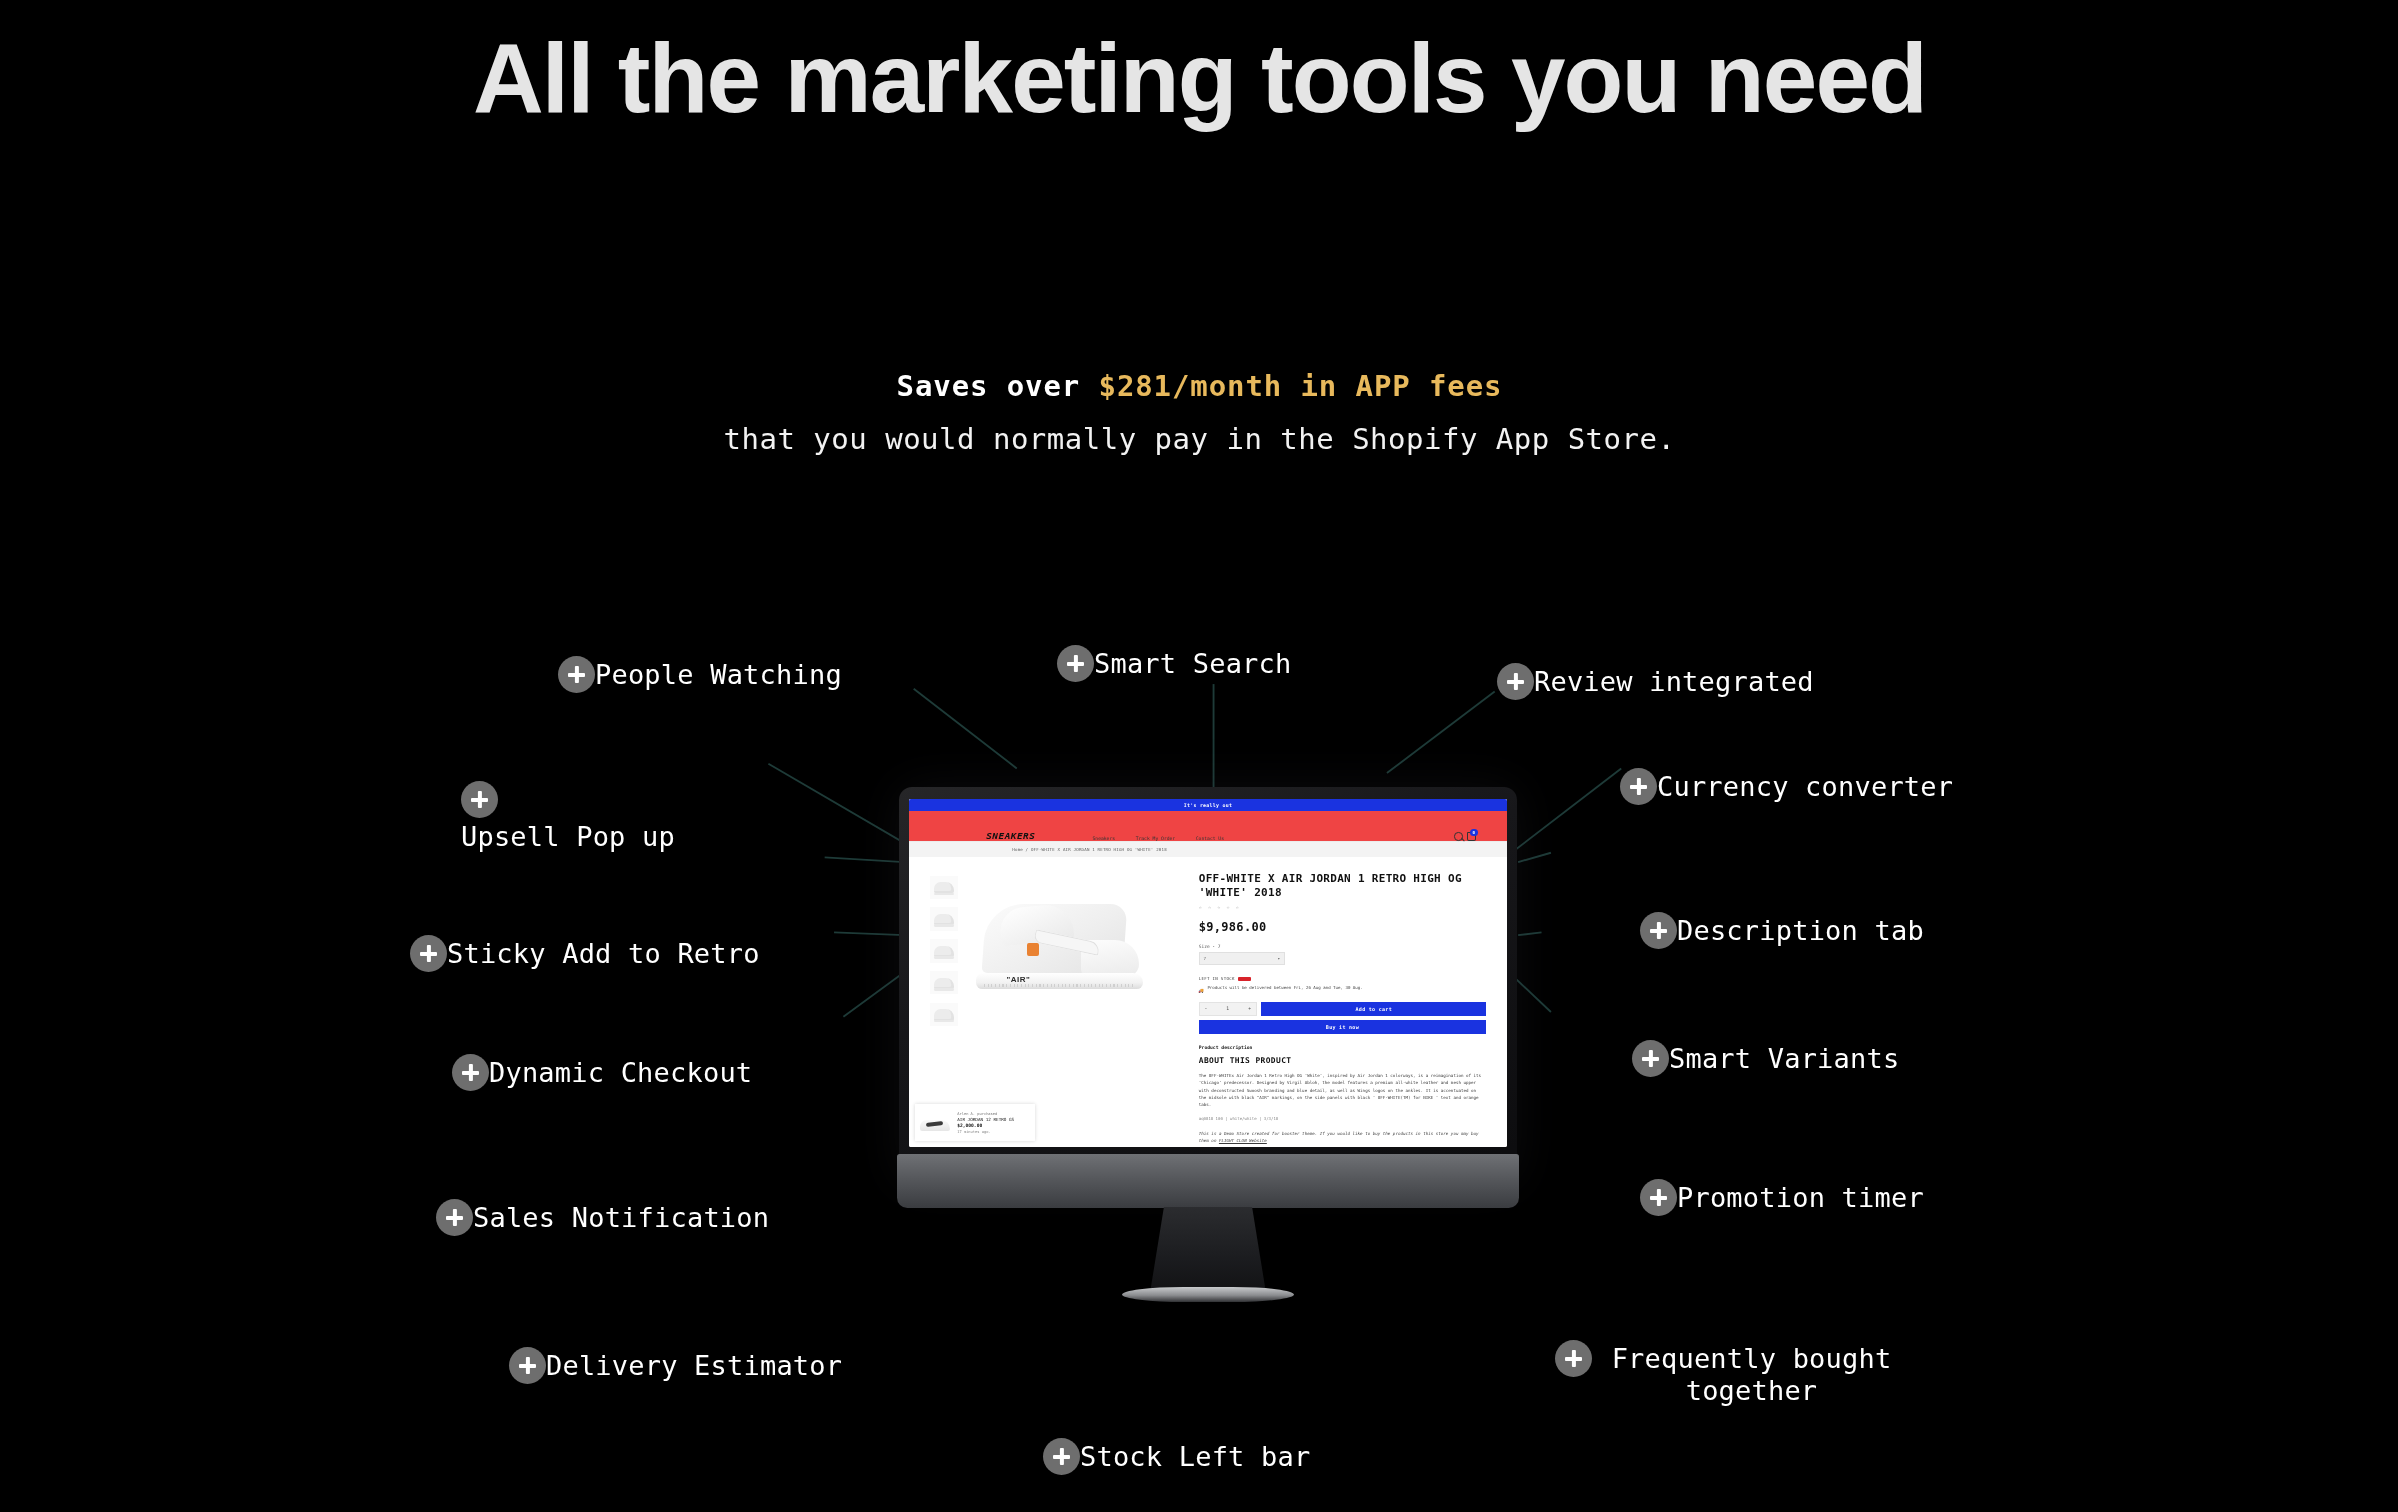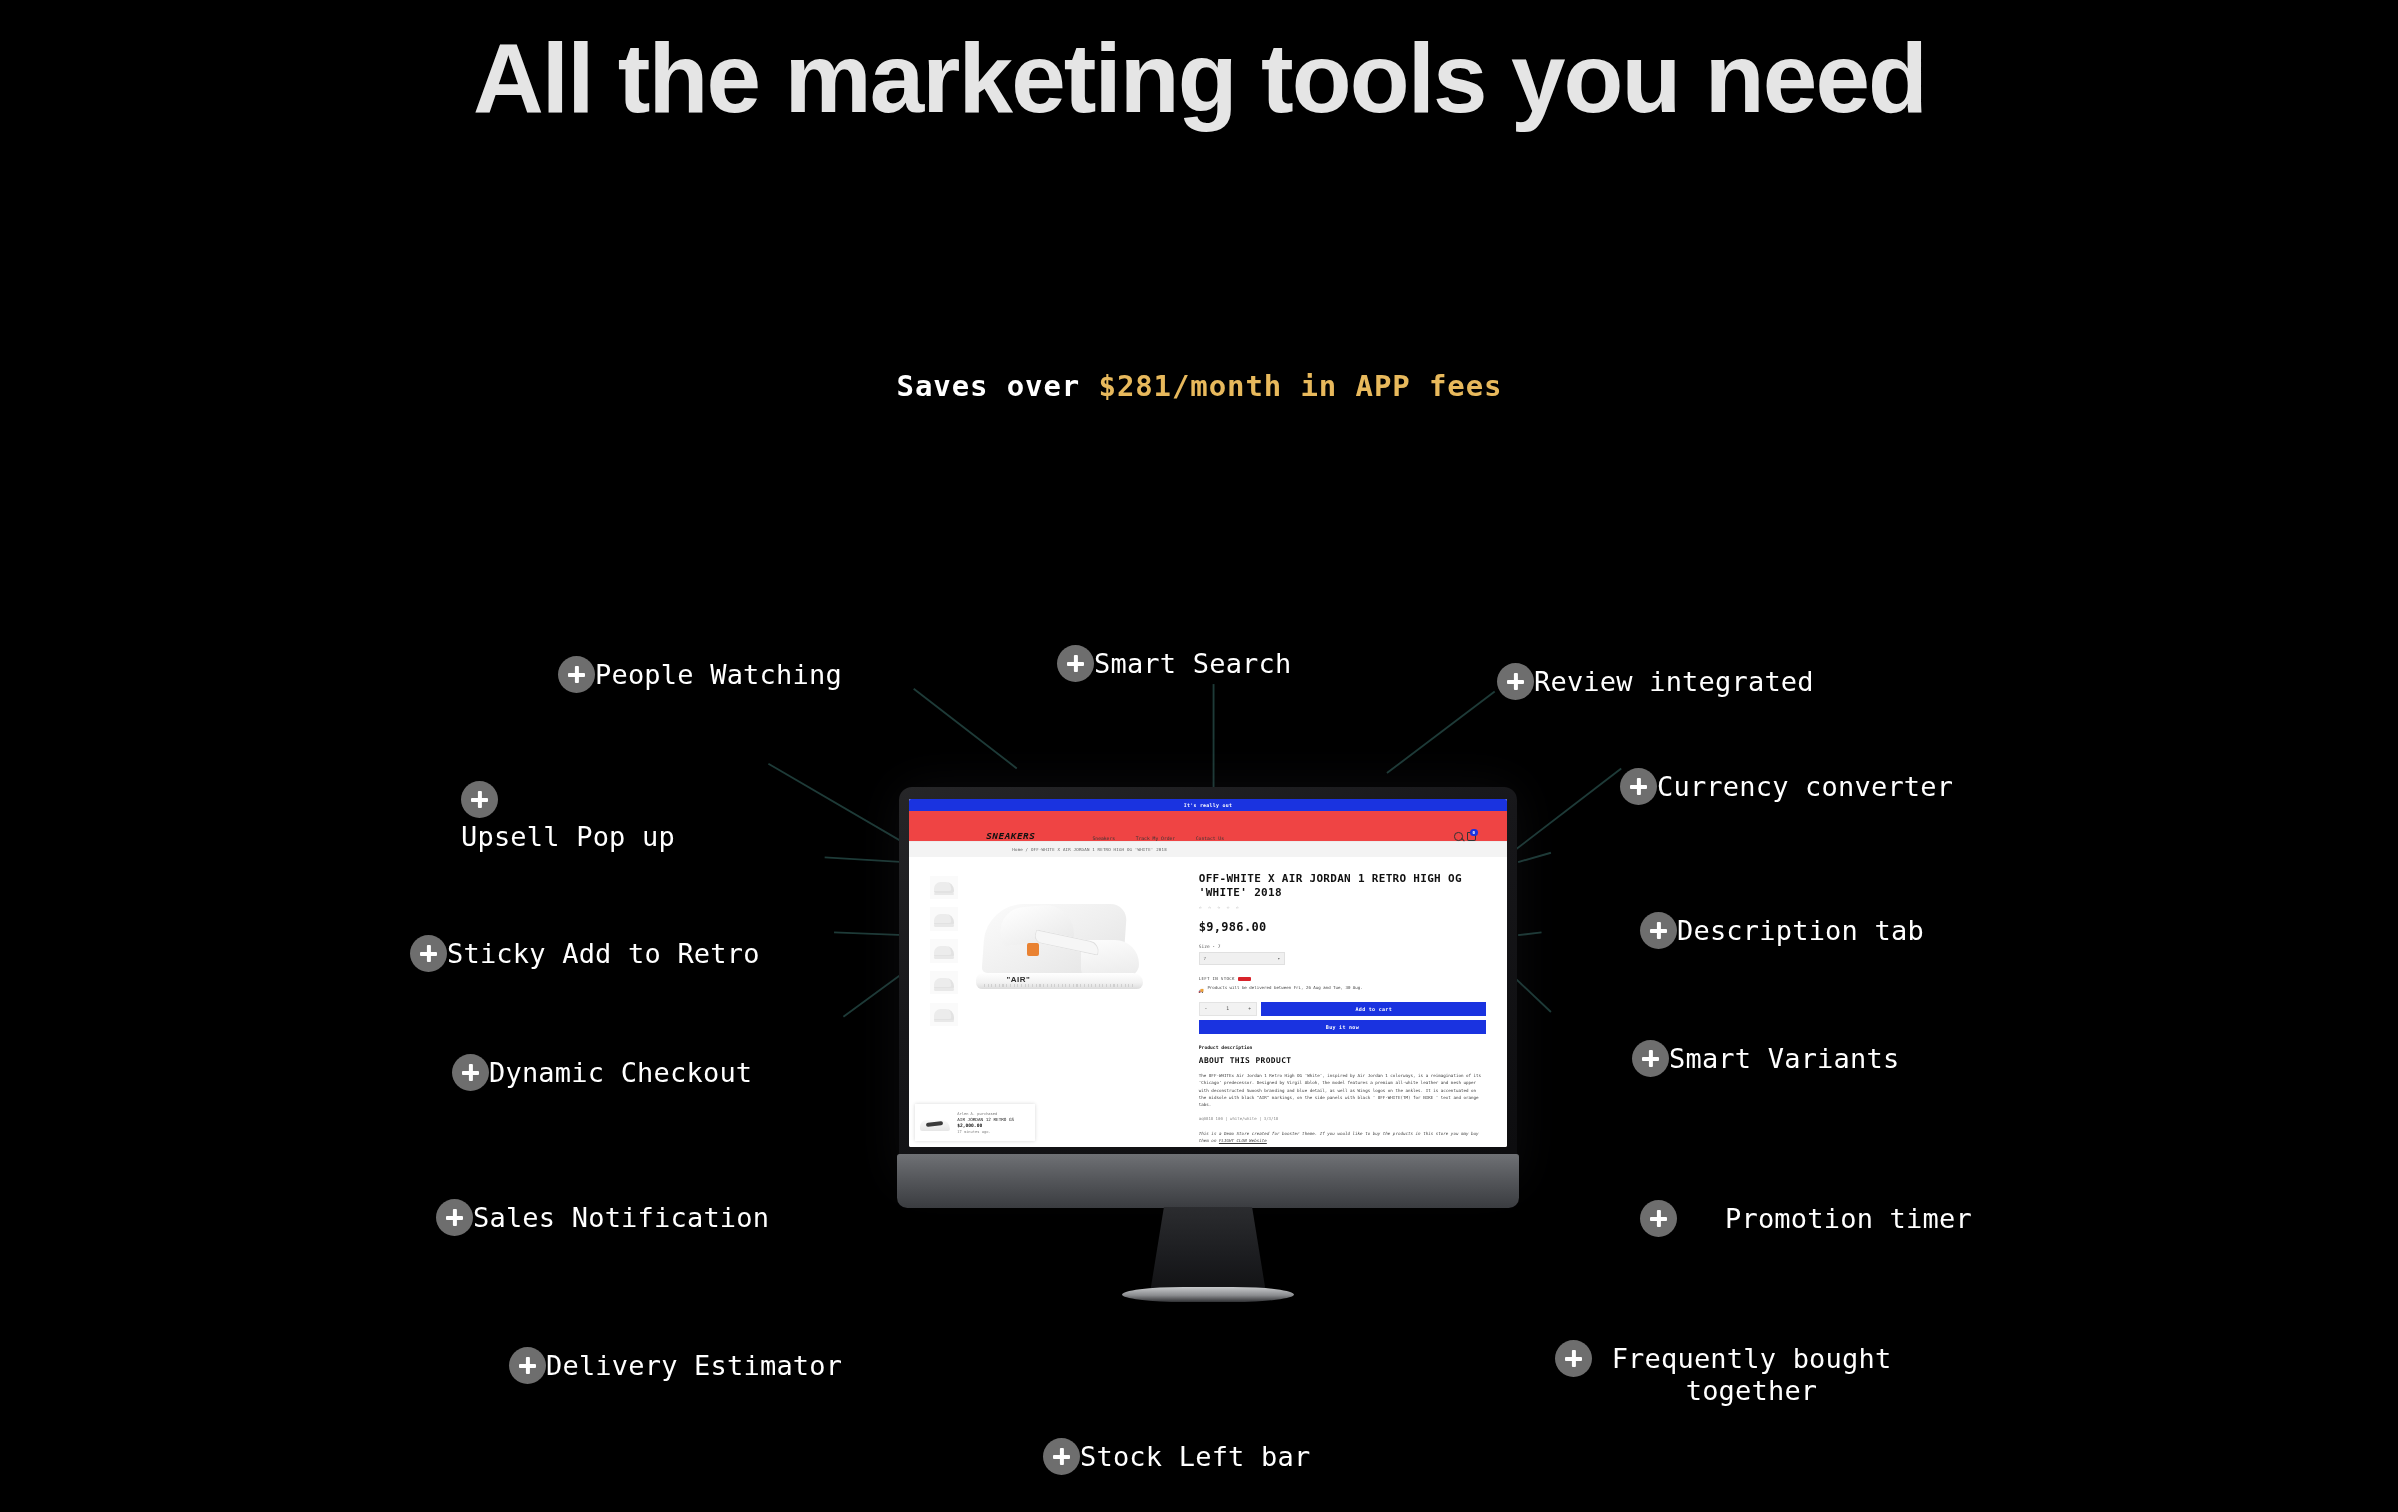--- a/index.html
+++ b/index.html
@@ -221,20 +221,21 @@
 </head>
 <body>
 
 <div id="stage">
 
   <h1 class="headline">All the marketing tools you need</h1>
 
   <div class="sub1">
     <span>Saves over </span><span class="amount">$281/month in APP fees</span>
   </div>
+  <div class="sub2">that you would normally pay in the Shopify App Store.</div>
 
   <div id="diagram">
 
     <svg class="lines" viewBox="0 0 2560 1000" preserveAspectRatio="none">
       <g stroke="#1e3b38" stroke-width="2" fill="none">
         <line x1="975" y1="115" x2="1085" y2="200"></line>
         <line x1="1295" y1="110" x2="1295" y2="230"></line>
         <line x1="1595" y1="118" x2="1480" y2="205"></line>
         <line x1="820" y1="195" x2="1000" y2="300"></line>
         <line x1="1730" y1="200" x2="1600" y2="300"></line>
@@ -411,21 +412,21 @@
     <div class="marker" style="left:1632px; top:459px;">
       <span class="plus"></span>
       <span class="mlabel">Smart Variants</span>
     </div>
 
     <div class="marker" style="left:436px; top:618px;">
       <span class="plus"></span>
       <span class="mlabel">Sales Notification</span>
     </div>
 
-    <div class="marker" style="left:1640px; top:619px;gap:48px;">
+    <div class="marker" style="left:1640px; top:598px;">
       <span class="plus"></span>
       <span class="mlabel">Promotion timer</span>
     </div>
 
     <div class="marker" style="left:509px; top:766px;">
       <span class="plus"></span>
       <span class="mlabel">Delivery Estimator</span>
     </div>
 
     <div class="marker" style="left:1555px; top:759px; width:394px;">

